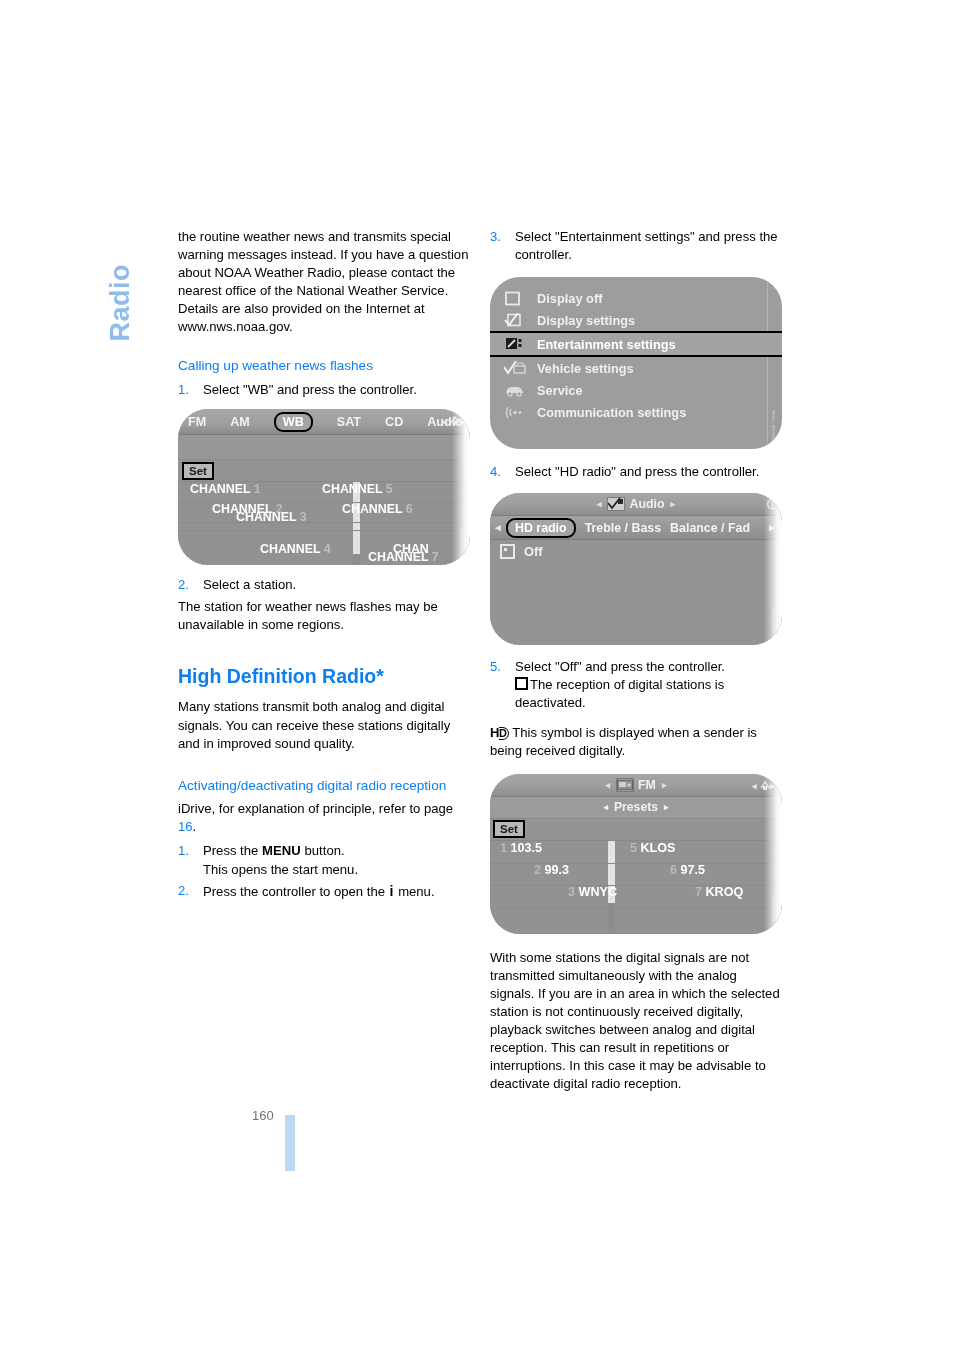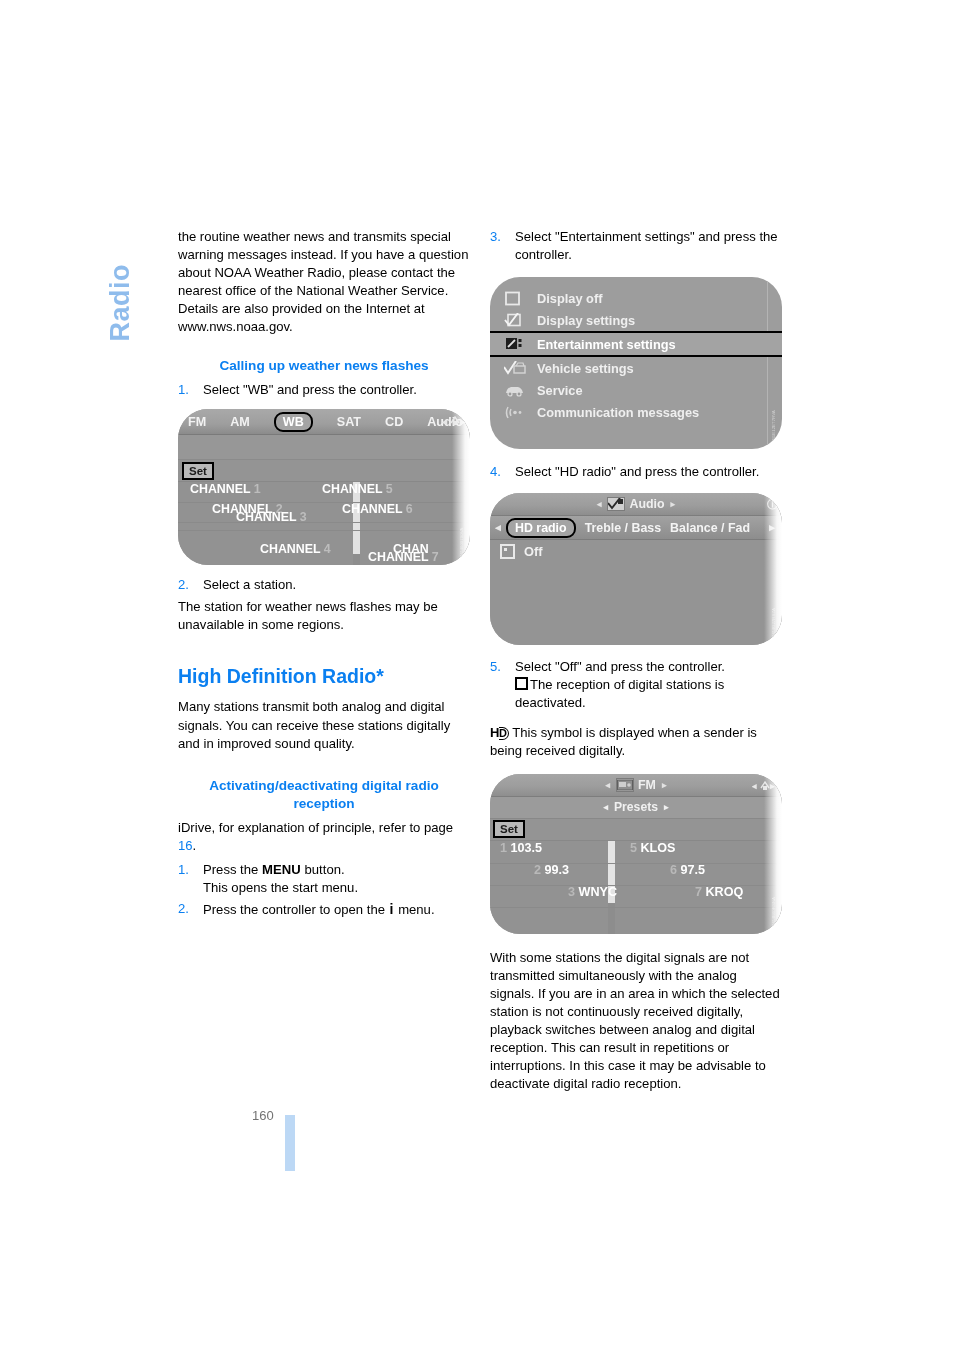--- a/index.html
+++ b/index.html
@@ -68,23 +68,22 @@
     margin: 0;
     font-size: 19.5px;
     line-height: 24px;
     font-weight: bold;
     color: #0a7ff0;
   }
   h3.h-minor {
     margin: 0;
     font-size: 13.6px;
     line-height: 18.5px;
-    font-weight: bold;
+    font-weight: normal;
     color: #0a7ff0;
-    text-align: center;
   }
 
   
   ol.steps {
     margin: 0;
     padding: 0;
     list-style: none;
   }
   ol.steps > li {
     position: relative;
@@ -645,21 +644,21 @@
 
       <div class="mrow">
         <span class="mico">
           <svg width="24" height="15" viewBox="0 0 24 15">
             <path d="M4 2 Q1 7.5 4 13" fill="none" stroke="#d4d4d4" stroke-width="1.5"></path>
             <path d="M7 4 Q5 7.5 7 11" fill="none" stroke="#d4d4d4" stroke-width="1.4"></path>
             <circle cx="11" cy="7.5" r="1.8" fill="#d4d4d4"></circle>
             <circle cx="16" cy="7.5" r="1.4" fill="#d4d4d4"></circle>
           </svg>
         </span>
-        <span>Communication messages</span>
+        <span>Communication settings</span>
       </div>
 
       <div class="watermark">VB1E12ET7RVA</div>
     </div>
 
     <div style="height:14px"></div>
 
     <ol class="steps">
       <li>
         <span class="num">4.</span>

